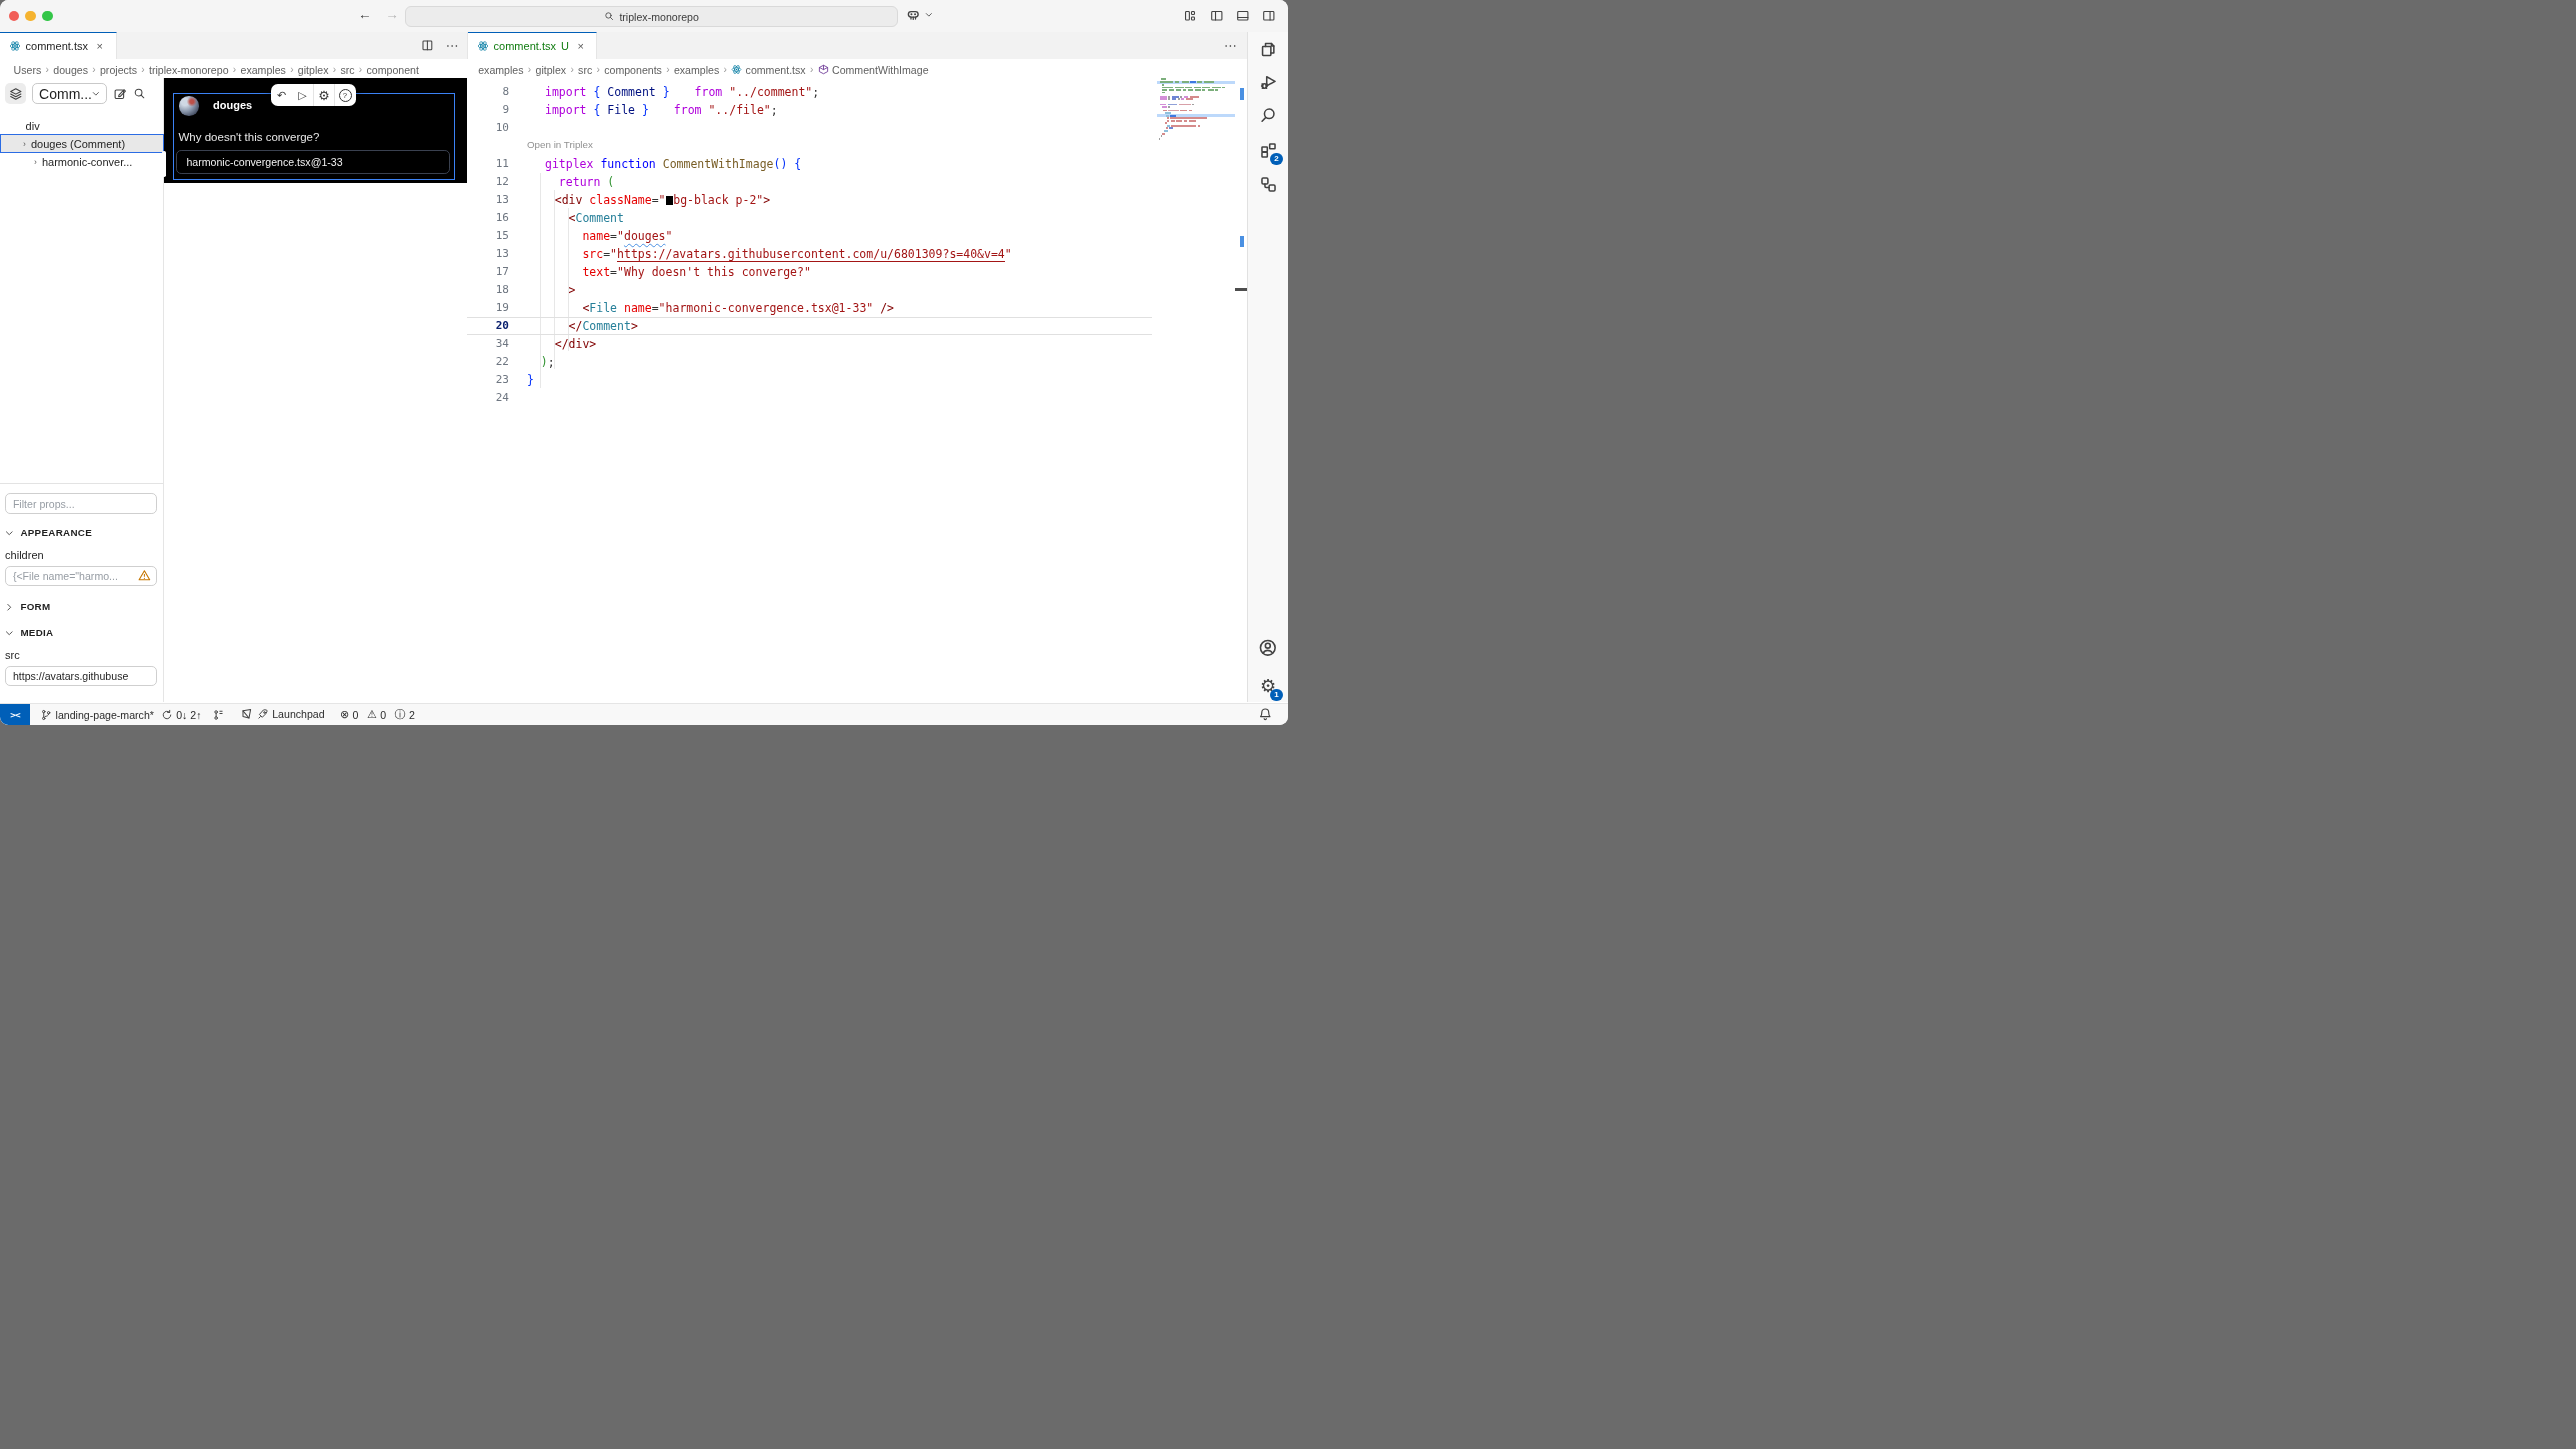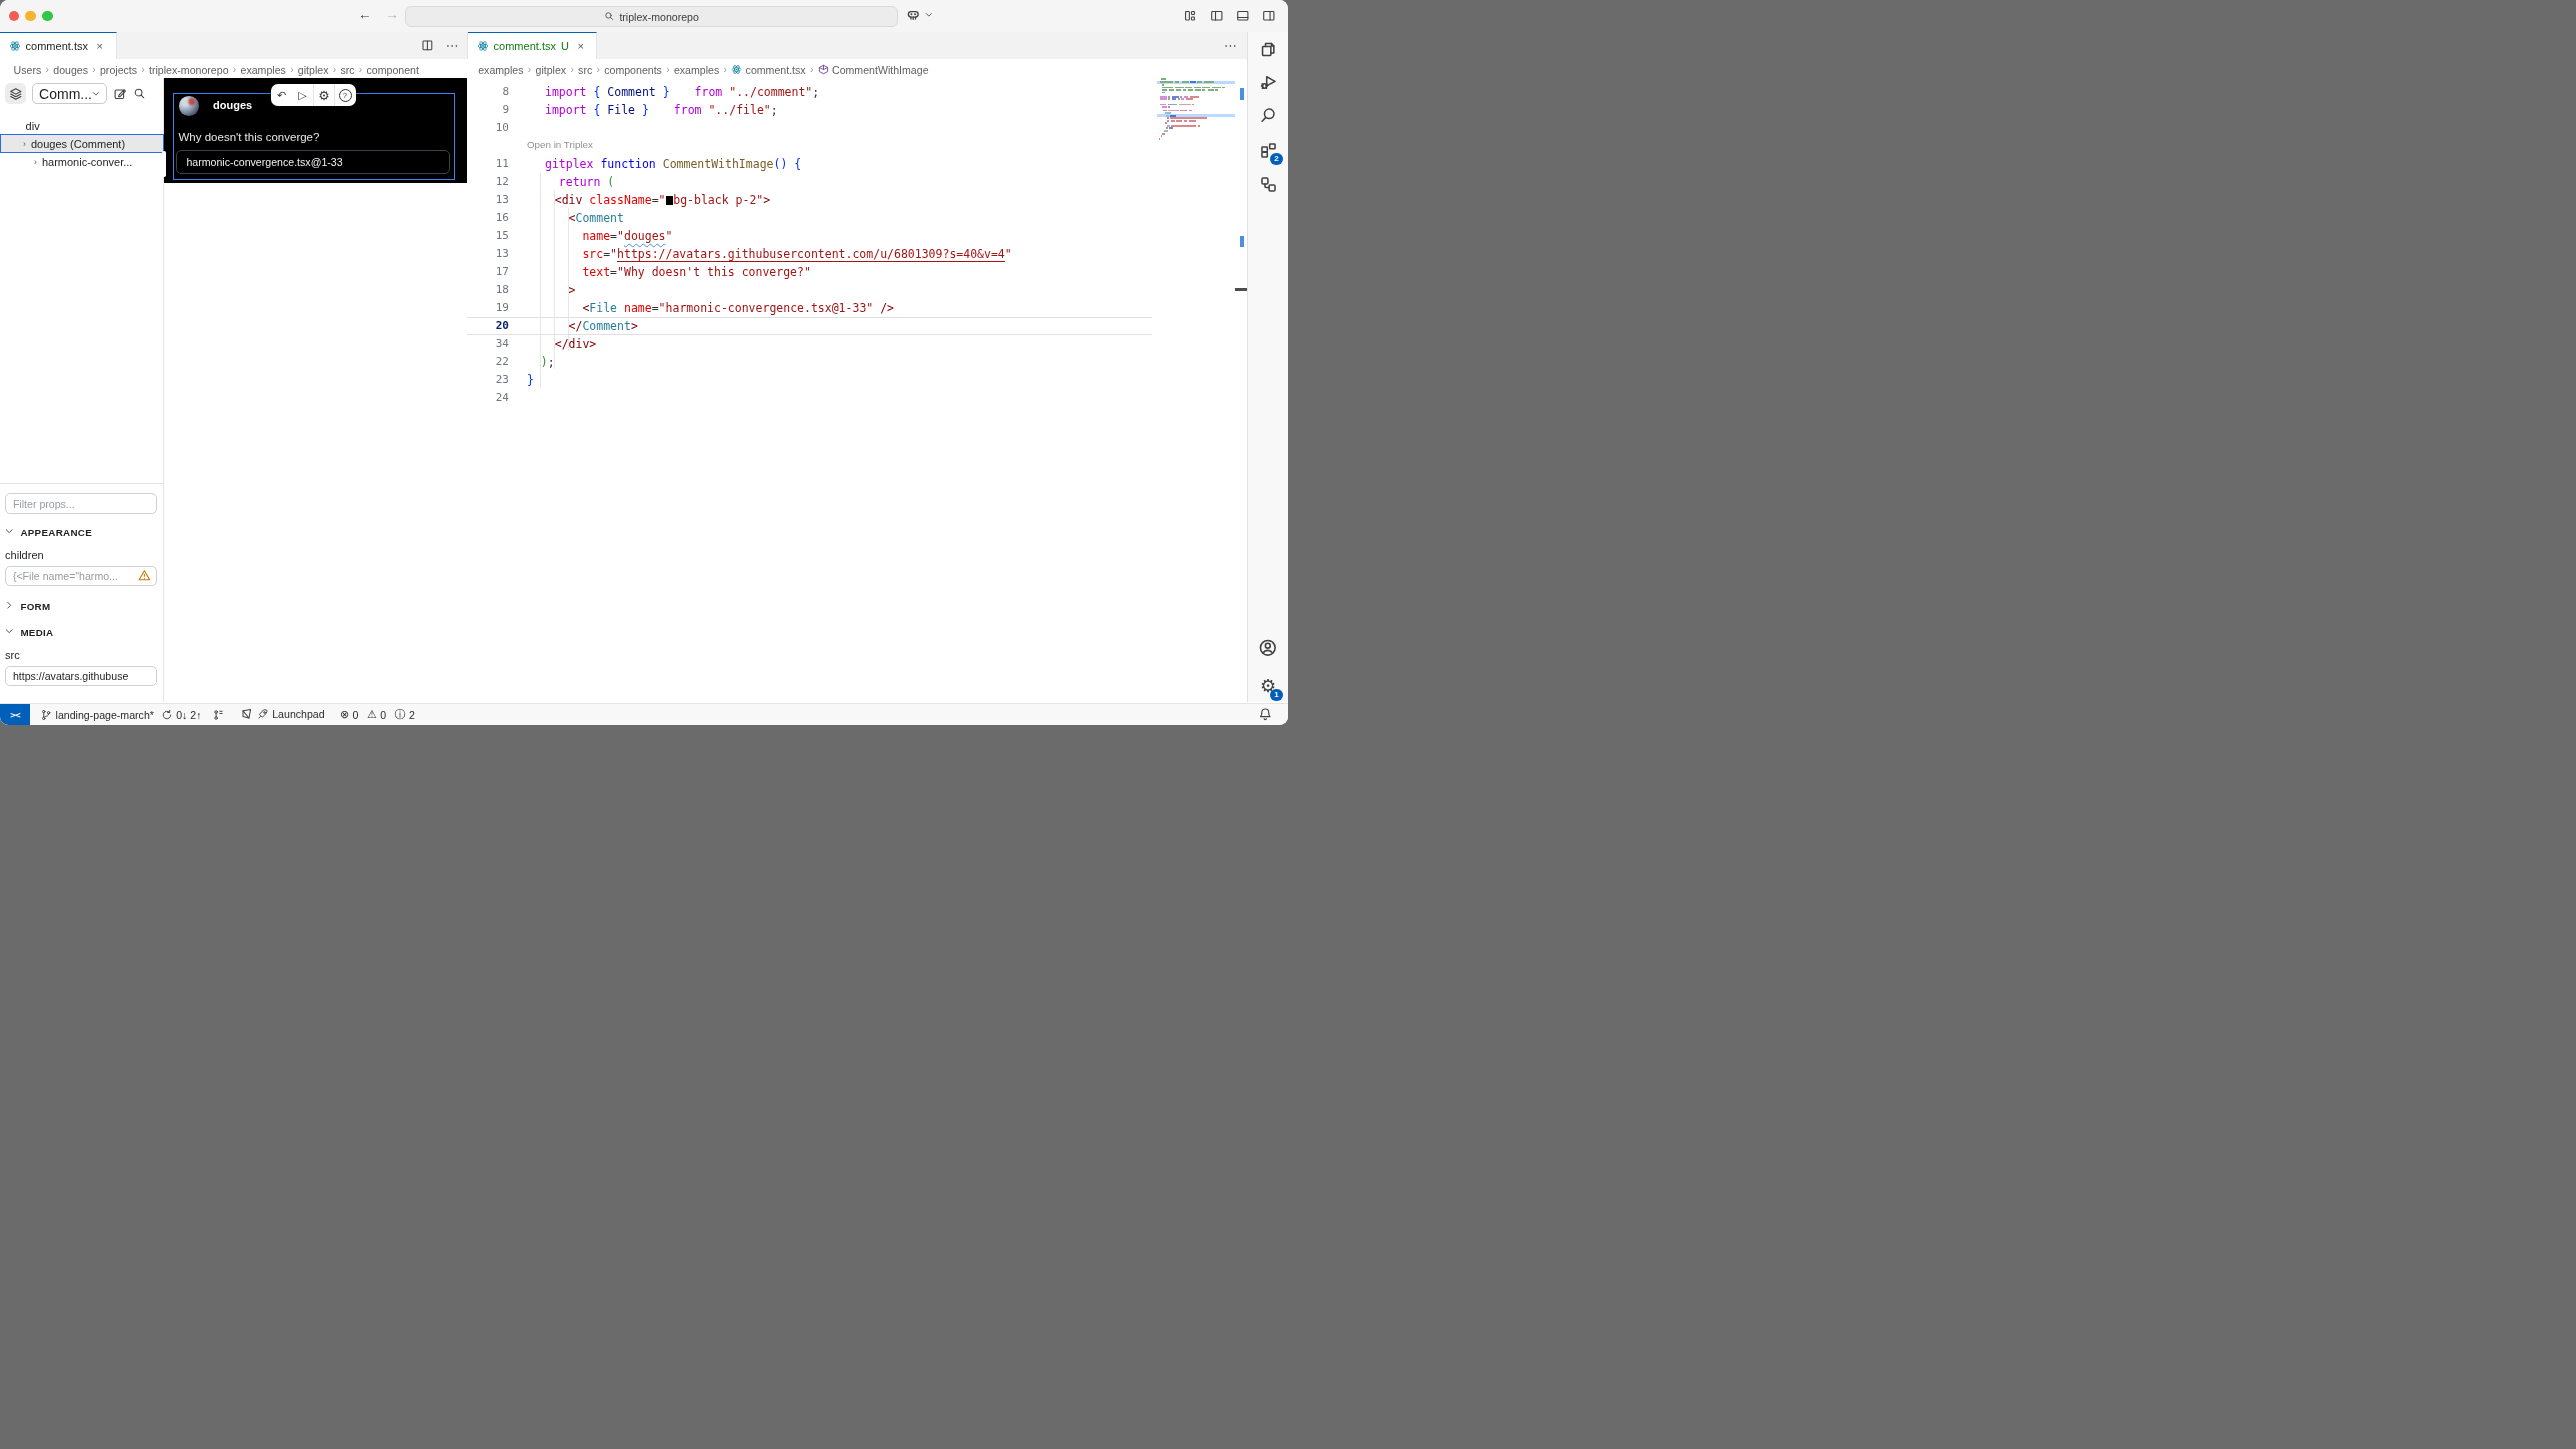--- a/index.html
+++ b/index.html
@@ -47,21 +47,21 @@
   #scene-tree{left:0;top:39px;width:164px;}
   .tree-row{position:relative;height:17px;display:flex;align-items:center;font-size:11px;color:#1f1f1f;box-sizing:border-box;}
   .tree-row.sel{background:#e8e8e8;border:1.7px solid #2b6ce4;height:19px;}
   .tree-chev{color:#555;font-size:8.5px;margin-right:5.1px;}
 
   
   #props{left:0;top:405px;width:163px;border-top:0.9px solid #e3e3e3;padding:0 6px 0 5.1px;box-sizing:border-box;}
   .pinput{width:152px;height:20.4px;box-sizing:border-box;border:0.9px solid #cfcfcf;border-radius:5.1px;background:#fff;
     font-family:"Liberation Sans",sans-serif;font-size:10.6px;color:#1f1f1f;padding:0 6.8px;outline:none;}
   .pinput::placeholder{color:#979da4;}
-  .sect{display:flex;align-items:flex-start;gap:6.8px;font-size:9.8px;font-weight:bold;letter-spacing:0.3px;color:#1f1f1f;}
+  .sect{display:flex;align-items:center;gap:6.8px;font-size:9.8px;font-weight:bold;letter-spacing:0.3px;color:#1f1f1f;}
   .plabel{font-size:11px;color:#1f1f1f;}
   .inwrap{position:relative;width:152px;}
   .warn-ic{position:absolute;right:6px;top:3.4px;}
 
   
   #canvas{left:164px;top:78px;width:303px;height:624px;background:#fff;}
   #preview-root{left:0;top:0;width:303px;height:105px;background:#000;}
   #sel-outline{left:8.5px;top:14.5px;width:282px;height:87px;border:1.7px solid #3b82f6;box-sizing:border-box;}
   #avatar{left:15.3px;top:18px;width:19.6px;height:19.6px;border-radius:50%;
     background:radial-gradient(circle at 64% 28%,rgba(190,70,60,.9) 0 10%,rgba(190,70,60,0) 26%),

